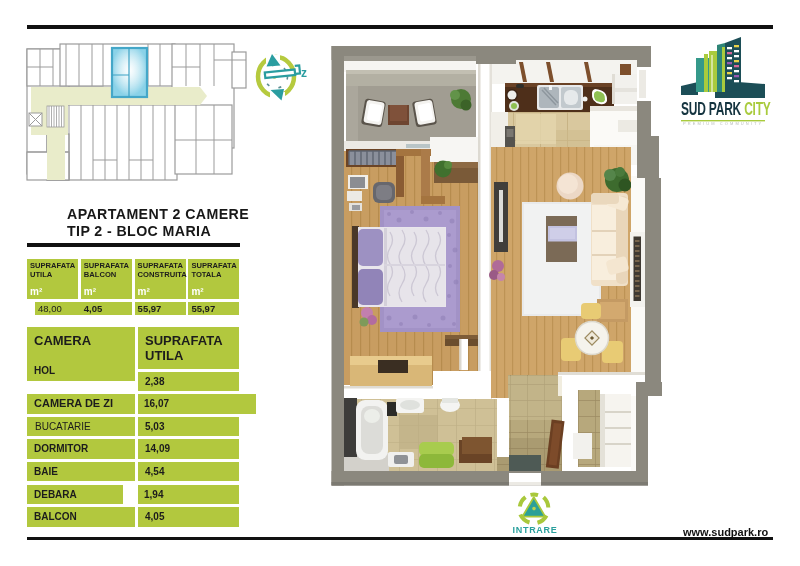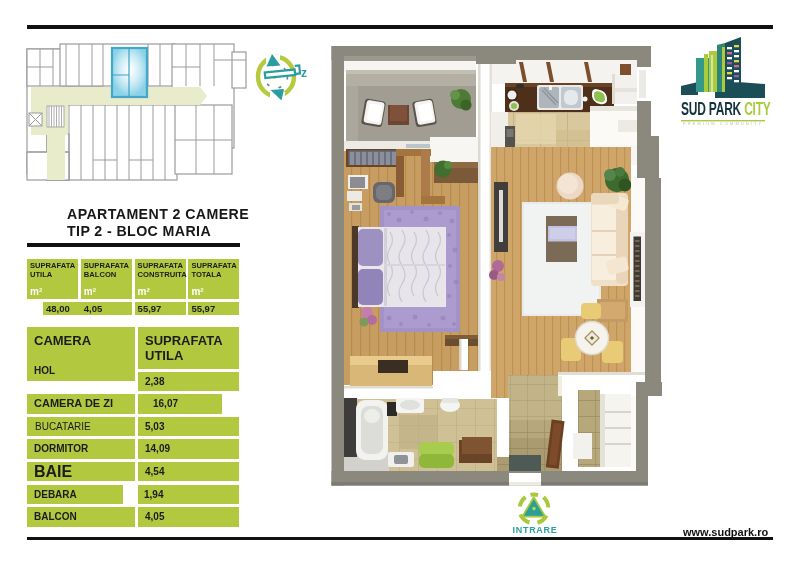--- a/index.html
+++ b/index.html
@@ -130,41 +130,41 @@
   <div class="abs" style="left:161.4px;top:0;width:51px;height:40px;background:#b2c83e;"></div>
   <div class="abs" style="left:3px;top:3px;font-size:7.6px;font-weight:bold;color:#1c1c1c;line-height:8.6px;">SUPRAFATA<br>UTILA</div>
   <div class="abs" style="left:56.8px;top:3px;font-size:7.6px;font-weight:bold;color:#1c1c1c;line-height:8.6px;">SUPRAFATA<br>BALCON</div>
   <div class="abs" style="left:110.6px;top:3px;font-size:7.6px;font-weight:bold;color:#1c1c1c;line-height:8.6px;">SUPRAFATA<br>CONSTRUITA</div>
   <div class="abs" style="left:164.4px;top:3px;font-size:7.6px;font-weight:bold;color:#1c1c1c;line-height:8.6px;">SUPRAFATA<br>TOTALA</div>
   <div class="abs" style="left:3px;top:27px;font-size:10px;font-weight:bold;color:#fff;">m²</div>
   <div class="abs" style="left:56.8px;top:27px;font-size:10px;font-weight:bold;color:#fff;">m²</div>
   <div class="abs" style="left:110.6px;top:27px;font-size:10px;font-weight:bold;color:#fff;">m²</div>
   <div class="abs" style="left:164.4px;top:27px;font-size:10px;font-weight:bold;color:#fff;">m²</div>
 
-  <div class="abs" style="left:16px;top:42.8px;width:51px;height:13.5px;background:#b2c83e;font-size:9.5px;font-weight:bold;color:#1c1c1c;line-height:13.5px;padding-left:3px;box-sizing:border-box;">48,00</div>
+  <div class="abs" style="left:8px;top:42.8px;width:51px;height:13.5px;background:#b2c83e;font-size:9.5px;font-weight:normal;color:#1c1c1c;line-height:13.5px;padding-left:3px;box-sizing:border-box;">48,00</div>
   <div class="abs" style="left:53.8px;top:42.8px;width:51px;height:13.5px;background:#b2c83e;font-size:9.5px;font-weight:bold;color:#1c1c1c;line-height:13.5px;padding-left:3px;box-sizing:border-box;">4,05</div>
   <div class="abs" style="left:107.6px;top:42.8px;width:51px;height:13.5px;background:#b2c83e;font-size:9.5px;font-weight:bold;color:#1c1c1c;line-height:13.5px;padding-left:3px;box-sizing:border-box;">55,97</div>
   <div class="abs" style="left:161.4px;top:42.8px;width:51px;height:13.5px;background:#b2c83e;font-size:9.5px;font-weight:bold;color:#1c1c1c;line-height:13.5px;padding-left:3px;box-sizing:border-box;">55,97</div>
 </div>
 
 <div class="abs" style="left:27px;top:327px;width:212px;">
 
   <div class="abs" style="left:0;top:0;width:108px;height:42px;background:#b2c83e;font-size:13px;font-weight:bold;color:#1c1c1c;padding:6px 0 2px 7px;box-sizing:border-box;">CAMERA</div>
   <div class="abs" style="left:111px;top:0;width:101px;height:42px;background:#b2c83e;font-size:13px;font-weight:bold;color:#1c1c1c;padding:6px 0 0 7px;box-sizing:border-box;line-height:15px;">SUPRAFATA<br>UTILA</div>
 </div>
 
 <div class="abs" style="left:27px;top:361px;width:108px;height:19.5px;background:#b2c83e;font-size:10px;font-weight:bold;color:#1c1c1c;line-height:19.5px;padding-left:7px;box-sizing:border-box;">HOL</div>
 <div class="abs" style="left:138px;top:371.5px;width:101px;height:19.5px;background:#b2c83e;font-size:10px;font-weight:bold;color:#1c1c1c;line-height:19.5px;padding-left:7px;box-sizing:border-box;">2,38</div>
 <div class="abs" style="left:27px;top:394.1px;width:108px;height:19.5px;background:#b2c83e;font-size:11px;font-weight:bold;color:#1c1c1c;line-height:19.5px;padding-left:7px;box-sizing:border-box;">CAMERA DE ZI</div>
-<div class="abs" style="left:138px;top:394.1px;width:84px;height:19.5px;background:#b2c83e;font-size:10px;font-weight:bold;color:#1c1c1c;line-height:19.5px;padding-left:15px;box-sizing:border-box;">16,07</div>
+<div class="abs" style="left:138px;top:394.1px;width:118px;height:19.5px;background:#b2c83e;font-size:10px;font-weight:bold;color:#1c1c1c;line-height:19.5px;padding-left:6px;box-sizing:border-box;">16,07</div>
 <div class="abs" style="left:27px;top:416.7px;width:108px;height:19.5px;background:#b2c83e;font-size:10px;font-weight:normal;color:#1c1c1c;line-height:19.5px;padding-left:8px;box-sizing:border-box;">BUCATARIE</div>
 <div class="abs" style="left:138px;top:416.7px;width:101px;height:19.5px;background:#b2c83e;font-size:10px;font-weight:bold;color:#1c1c1c;line-height:19.5px;padding-left:7px;box-sizing:border-box;">5,03</div>
 <div class="abs" style="left:27px;top:439.3px;width:108px;height:19.5px;background:#b2c83e;font-size:10px;font-weight:bold;color:#1c1c1c;line-height:19.5px;padding-left:7px;box-sizing:border-box;">DORMITOR</div>
 <div class="abs" style="left:138px;top:439.3px;width:101px;height:19.5px;background:#b2c83e;font-size:10px;font-weight:bold;color:#1c1c1c;line-height:19.5px;padding-left:7px;box-sizing:border-box;">14,09</div>
-<div class="abs" style="left:27px;top:461.9px;width:108px;height:19.5px;background:#b2c83e;font-size:16px;font-weight:bold;color:#1c1c1c;line-height:19.5px;padding-left:7px;box-sizing:border-box;">BAIE</div>
+<div class="abs" style="left:27px;top:461.9px;width:108px;height:19.5px;background:#b2c83e;font-size:10px;font-weight:bold;color:#1c1c1c;line-height:19.5px;padding-left:7px;box-sizing:border-box;">BAIE</div>
 <div class="abs" style="left:138px;top:461.9px;width:101px;height:19.5px;background:#b2c83e;font-size:10px;font-weight:bold;color:#1c1c1c;line-height:19.5px;padding-left:7px;box-sizing:border-box;">4,54</div>
 <div class="abs" style="left:27px;top:484.5px;width:96px;height:19.5px;background:#b2c83e;font-size:10px;font-weight:bold;color:#1c1c1c;line-height:19.5px;padding-left:7px;box-sizing:border-box;">DEBARA</div>
 <div class="abs" style="left:138px;top:484.5px;width:101px;height:19.5px;background:#b2c83e;font-size:10px;font-weight:bold;color:#1c1c1c;line-height:19.5px;padding-left:6px;box-sizing:border-box;">1,94</div>
 <div class="abs" style="left:27px;top:507.1px;width:108px;height:19.5px;background:#b2c83e;font-size:10px;font-weight:bold;color:#1c1c1c;line-height:19.5px;padding-left:7px;box-sizing:border-box;">BALCON</div>
 <div class="abs" style="left:138px;top:507.1px;width:101px;height:19.5px;background:#b2c83e;font-size:10px;font-weight:bold;color:#1c1c1c;line-height:19.5px;padding-left:7px;box-sizing:border-box;">4,05</div>
 
 <svg class="abs" style="left:330px;top:44px;" width="345" height="450" viewBox="330 44 345 450">
   <defs>
     <pattern id="plankB" width="9" height="40" patternUnits="userSpaceOnUse">
       <rect width="9" height="40" fill="#c89d61"></rect>

